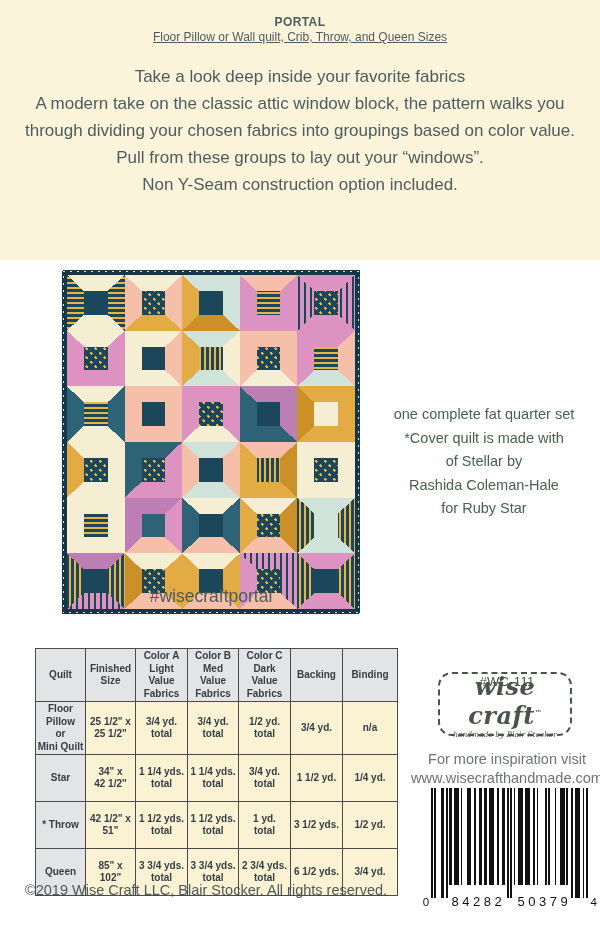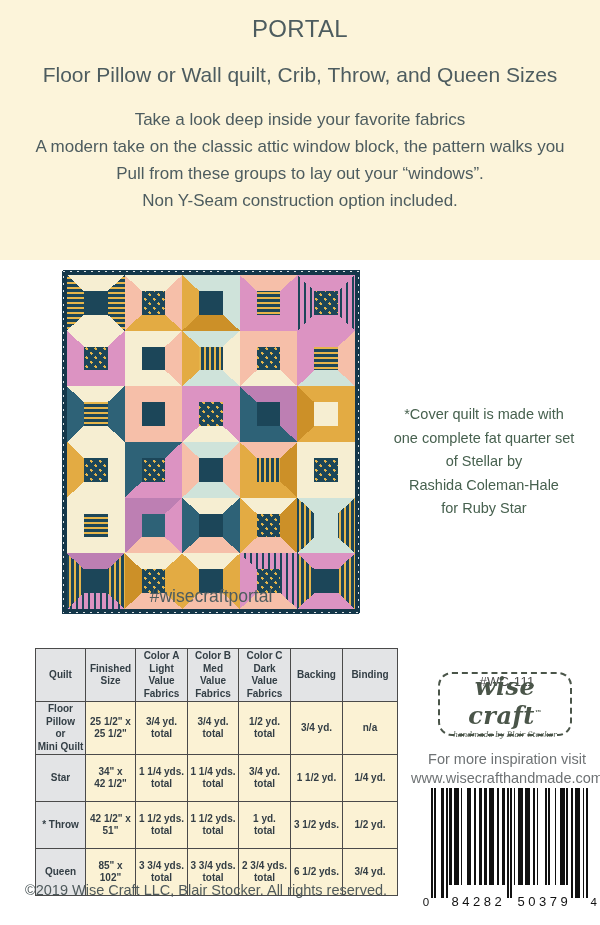--- a/index.html
+++ b/index.html
@@ -6,22 +6,22 @@
   body{
     width:600px;height:925px;position:relative;overflow:hidden;
     background:var(--page-bg,#ffffff);
     font-family:"Liberation Sans",sans-serif;
   }
   .top-band{
     position:absolute;left:0;top:0;width:600px;height:260px;
     background:var(--band-bg,#fcf4da);
     text-align:center;color:var(--heading-text,#4d5c5f);
   }
-  .title{padding-top:15px;font-size:24px;font-weight:normal;letter-spacing:.4px;}
-  .subtitle{font-size:21px;margin-top:20px;}
+  .title{padding-top:15px;font-size:12px;font-weight:bold;letter-spacing:.4px;}
+  .subtitle{font-size:12px;margin-top:1px;text-decoration:underline;}
   .desc{margin-top:19px;font-size:17px;line-height:27px;}
   .quilt-wrap{position:absolute;left:62px;top:270px;width:298px;height:344px;}
   .cover-note{
     position:absolute;left:372px;top:403px;width:224px;
     text-align:center;font-size:14.5px;line-height:23.5px;
     color:var(--note-text,#47614f);
   }
   .hashtag{
     position:absolute;left:62px;top:586px;width:298px;text-align:center;
     font-size:17.5px;color:var(--heading-text,#4d5c5f);
@@ -72,20 +72,21 @@
 </style>
 </head>
 <body style="--page-bg: #ffffff; --band-bg: #fcf4da; --heading-text: #4d5c5f; --note-text: #47614f; --table-header-bg: #e3e4e6; --table-cell-bg: #fbf2d4; --table-border: #4a4a4a; --table-text: #333e45; --logo-green: #4a5549; --promo-text: #6e7274; --copyright-text: #4f5a5c;">
 
 <div class="top-band">
   <div class="title">PORTAL</div>
   <div class="subtitle">Floor Pillow or Wall quilt, Crib, Throw, and Queen Sizes</div>
   <div class="desc">
     <div>Take a look deep inside your favorite fabrics</div>
     <div>A modern take on the classic attic window block, the pattern walks you</div>
+    <div>through dividing your chosen fabrics into groupings based on color value.</div>
     <div>Pull from these groups to lay out your “windows”.</div>
     <div>Non Y-Seam construction option included.</div>
   </div>
 </div>
 
 <div class="quilt-wrap">
   <svg id="quilt-svg" width="298" height="344" viewBox="0 0 298 344" shape-rendering="crispEdges">
       <defs>
         <pattern id="sh" width="6" height="5" patternUnits="userSpaceOnUse">
           <rect width="6" height="5" fill="#1c4659"></rect>
@@ -254,22 +255,22 @@
       <rect x="194.8" y="299.3333333333333" width="23.599999999999994" height="23.666666666666686" fill="url(#nd)"></rect>
       <polygon points="235.4 283.3333333333333 293 283.3333333333333 276 299.3333333333333 252.4 299.3333333333333" fill="#dc93c2"></polygon>
       <polygon points="293 283.3333333333333 293 339 276 323 276 299.3333333333333" fill="url(#sv)"></polygon>
       <polygon points="235.4 339 293 339 276 323 252.4 323" fill="#dc93c2"></polygon>
       <polygon points="235.4 283.3333333333333 252.4 299.3333333333333 252.4 323 235.4 339" fill="url(#sv)"></polygon>
       <rect x="252.4" y="299.3333333333333" width="23.599999999999994" height="23.666666666666686" fill="#1c4659"></rect>
     </svg>
 </div>
 
 <div class="cover-note">
+  <div>one complete fat quarter set</div>
   <div>*Cover quilt is made with</div>
-  <div>one complete fat quarter set</div>
   <div>of  Stellar by</div>
   <div>Rashida Coleman-Hale</div>
   <div>for Ruby Star</div>
 </div>
 
 <div class="hashtag">#wisecraftportal</div>
 
 <table class="size-table">
   <colgroup>
     <col style="width:50px">

